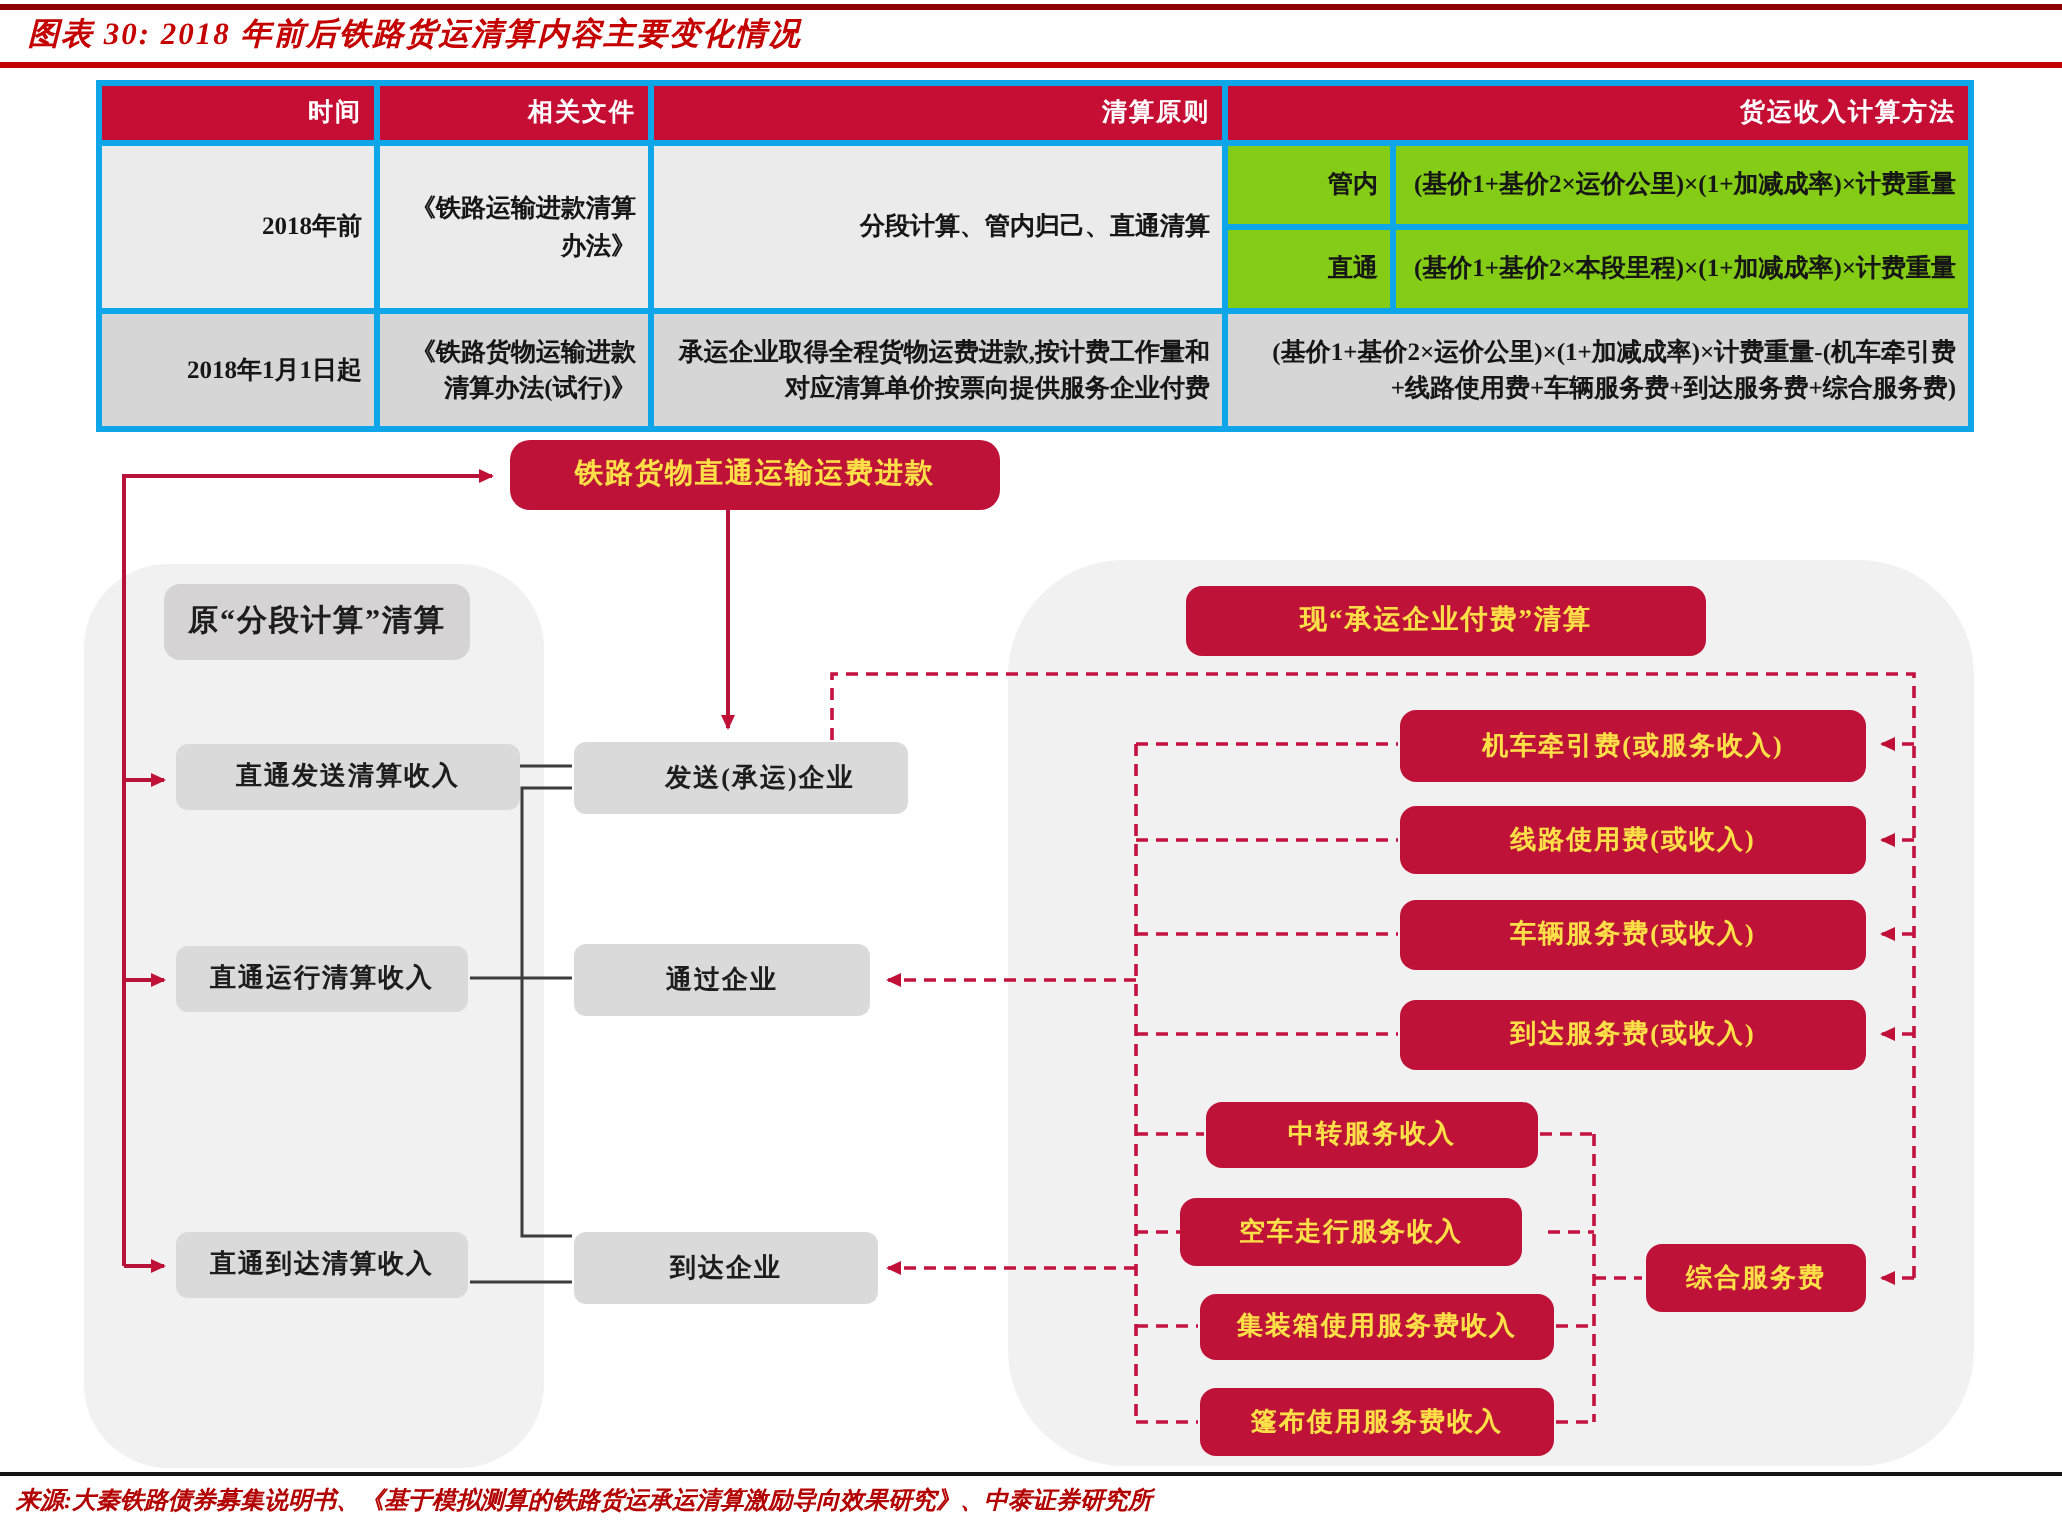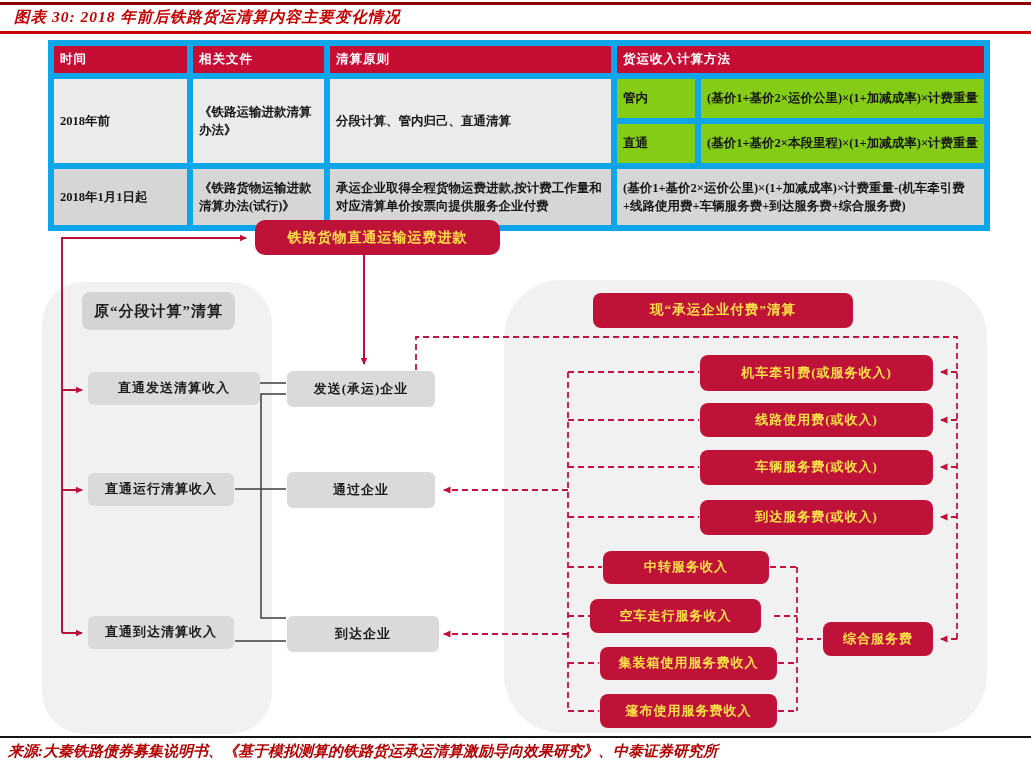--- a/index.html
+++ b/index.html
@@ -6,40 +6,40 @@
   .page{position:relative;width:1031px;height:764px;background:#fff;overflow:hidden;
         font-family:"Liberation Serif","DejaVu Serif",serif;}
   
   .topline{position:absolute;left:0;top:2px;width:1031px;height:3px;background:#8f0000;}
   .fig-title{position:absolute;left:14px;top:7px;width:1000px;font-size:15.5px;font-weight:bold;
              font-style:italic;color:#c40000;letter-spacing:1px;}
   .underline{position:absolute;left:0;top:31px;width:1031px;height:3px;background:#c40000;}
   
   .tblwrap{position:absolute;left:48px;top:40px;}
   table.summary{border-collapse:collapse;table-layout:fixed;width:936px;font-weight:bold;}
-  table.summary td,table.summary th{border:6px solid #0ea5e9;padding:1px 6px;font-size:12.5px;
-      text-align:left;vertical-align:middle;color:#161616;line-height:1.45;}
+  table.summary td,table.summary th{border:3px solid #0ea5e9;padding:1px 6px;font-size:12.5px;
+      text-align:right;vertical-align:middle;color:#161616;line-height:1.45;}
   table.summary{border:2px solid #101010;}
   tr.head th{background:#c60d33;color:#ffffff;height:25px;font-size:12.5px;letter-spacing:1px;}
   tr.r1 td{background:#ebebeb;height:37px;}
   tr.r1 td.scope,tr.r1 td.formula{background:#84cc16;}
   tr.r2 td{background:#d7d6d6;height:54px;}
   td.leftalign{text-align:left;}
   
   .panel{position:absolute;background:#f2f1f1;}
   .node{position:absolute;display:flex;align-items:center;justify-content:center;
         font-weight:bold;font-size:13px;text-align:center;letter-spacing:1px;line-height:1.1;}
   .gray{background:#dbdada;border-radius:6px;color:#1d1d1d;}
   .grayhdr{background:#d5d3d4;border-radius:8px;color:#1d1d1d;font-size:15px;}
   .red{background:#bf1238;border-radius:8px;color:#fde047;}
   svg.conn{position:absolute;left:0;top:0;z-index:2;pointer-events:none;}
   .node,.nz{z-index:3;}
   
   .botline{position:absolute;left:0;top:736px;width:1031px;height:2px;background:#141414;}
-  .source{position:absolute;left:8px;top:742px;width:1010px;font-size:15px;font-weight:bold;
+  .source{position:absolute;left:8px;top:742px;width:1010px;font-size:12px;font-weight:bold;
           font-style:italic;color:#b30000;}
 </style>
 </head>
 <body>
 
 <div class="page">
 
   <div class="topline"></div>
   <div class="fig-title">图表 30: 2018 年前后铁路货运清算内容主要变化情况</div>
   <div class="underline"></div>
@@ -130,21 +130,21 @@
     </g>
   </svg>
 
   <div class="node red" style="left:255px;top:220px;width:245px;height:35px;border-radius:10px;font-size:14px;">铁路货物直通运输运费进款</div>
 
   <div class="node grayhdr" style="left:82px;top:292px;width:153px;height:38px;">原“分段计算”清算</div>
   <div class="node gray" style="left:88px;top:372px;width:172px;height:33px;">直通发送清算收入</div>
   <div class="node gray" style="left:88px;top:473px;width:146px;height:33px;">直通运行清算收入</div>
   <div class="node gray" style="left:88px;top:616px;width:146px;height:33px;">直通到达清算收入</div>
 
-  <div class="node gray" style="left:287px;top:371px;width:148px;height:36px;">发送(承运)企业</div>
+  <div class="node gray" style="left:287px;top:371px;width:148px;height:36px;padding-left:19px;">发送(承运)企业</div>
   <div class="node gray" style="left:287px;top:472px;width:148px;height:36px;">通过企业</div>
   <div class="node gray" style="left:287px;top:616px;width:152px;height:36px;text-align:center;">到达企业</div>
 
   <div class="node red" style="left:593px;top:293px;width:260px;height:35px;font-size:13.5px;">现“承运企业付费”清算</div>
   <div class="node red" style="left:700px;top:403px;width:233px;height:34px;">线路使用费(或收入)</div>
   <div class="node red" style="left:700px;top:355px;width:233px;height:36px;">机车牵引费(或服务收入)</div>
   <div class="node red" style="left:700px;top:450px;width:233px;height:35px;">车辆服务费(或收入)</div>
   <div class="node red" style="left:700px;top:500px;width:233px;height:35px;">到达服务费(或收入)</div>
   <div class="node red" style="left:603px;top:551px;width:166px;height:33px;">中转服务收入</div>
   <div class="node red" style="left:590px;top:599px;width:171px;height:34px;">空车走行服务收入</div>

